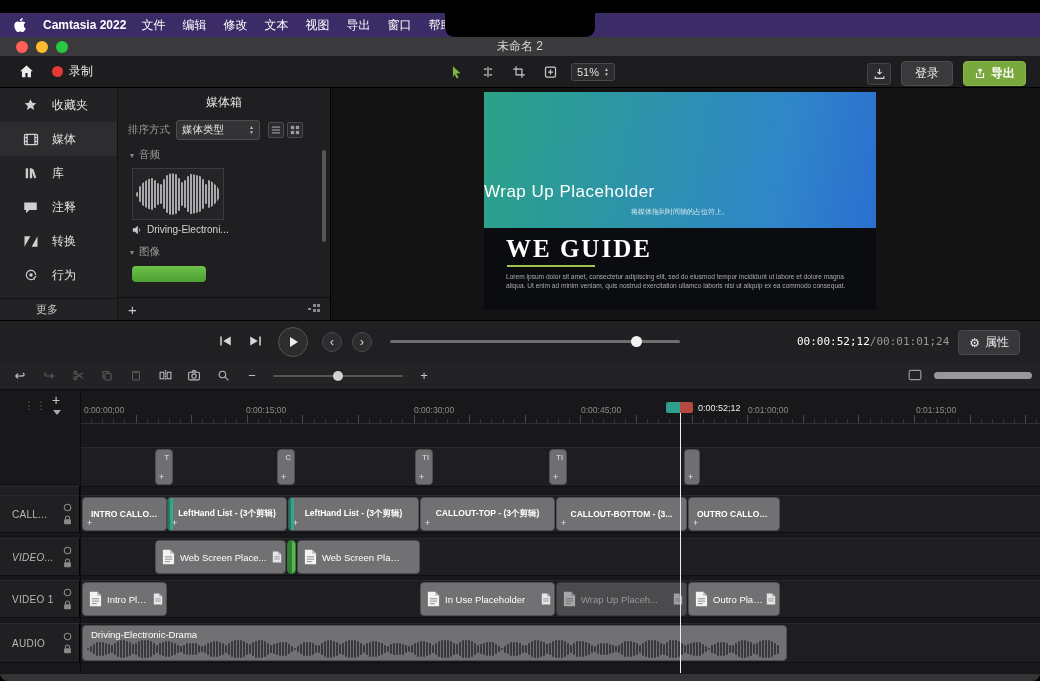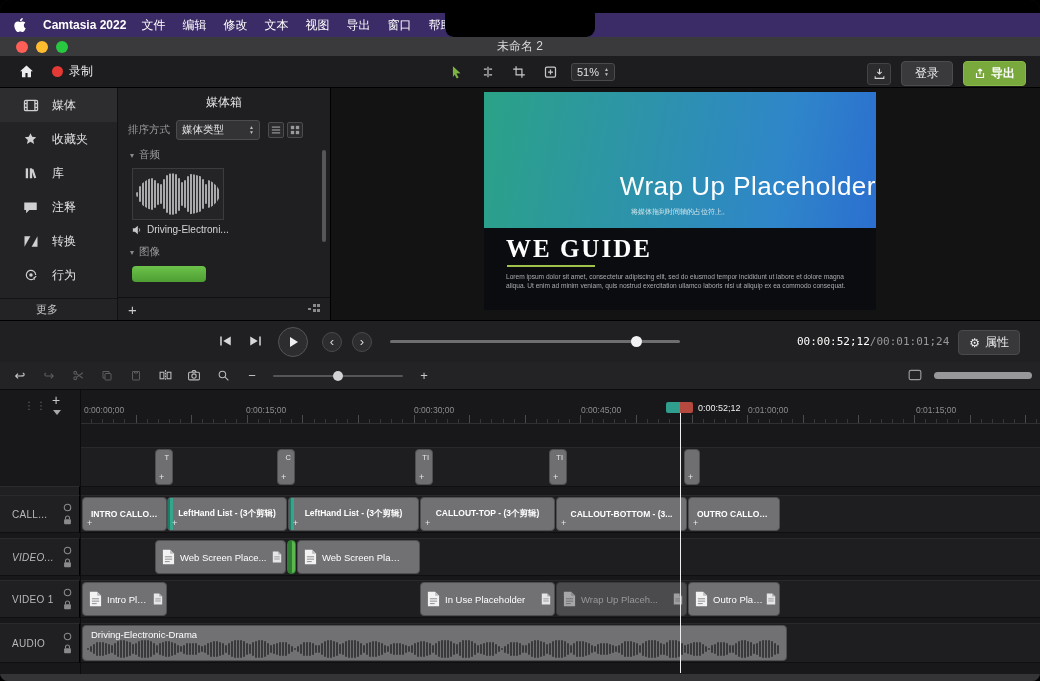--- a/index.html
+++ b/index.html
@@ -53,21 +53,21 @@
 .mb-item-name{font-size:10px;color:#d5d5d7}
 .img-thumb{width:74px;height:16px;border-radius:4px;background:linear-gradient(180deg,#6cc24a,#4e9e33);margin:7px 0 0 2px}
 .mb-scroll{position:absolute;right:4px;top:62px;width:4px;height:92px;border-radius:2px;background:#565658}
 .mb-bottom{position:absolute;left:0;right:0;bottom:0;height:23px;border-top:1px solid #0f0f11;display:flex;align-items:center;padding:0 10px}
 .mb-add{font-size:15px;color:#c8c8ca;line-height:1}
 .mb-grid{margin-left:auto;display:flex;align-items:center;gap:4px}
 
 .canvas{position:relative;flex:1;background:#131313}
 .stage{position:absolute;left:153px;top:4px;width:392px;height:218px;overflow:hidden}
 .stage-grad{position:relative;height:136px;background:linear-gradient(100deg,#2ba287 0%,#2f86c9 75%,#2b6fd0 100%)}
-.stage-title{position:absolute;left:0;right:0;bottom:26px;text-align:right;color:#fff;font-size:26px;letter-spacing:.5px}
+.stage-title{position:absolute;left:0;right:0;bottom:26px;text-align:left;color:#fff;font-size:17px;letter-spacing:.5px}
 .stage-sub{position:absolute;left:0;right:0;bottom:11px;text-align:center;color:rgba(255,255,255,.8);font-size:7px}
 .stage-dark{height:82px;background:#0b0c10;padding:7px 22px 0 22px}
 .stage-brand{font-family:"Liberation Serif",serif;font-weight:700;font-size:25px;color:#fff;letter-spacing:2px;line-height:1.1}
 .stage-line{width:88px;height:2px;background:#9fc24a;margin:2px 0 5px 1px}
 .stage-body{font-size:6.6px;color:#a9abaf;line-height:1.5;max-width:352px}
 
 .playback{position:relative;height:42px;background:#202022;border-top:1px solid #000}
 .pb-ico{position:absolute;display:flex;align-items:center;justify-content:center}
 .play-btn{position:absolute;left:278px;top:6px;width:30px;height:30px;border-radius:50%;background:#2d2d2f;border:1px solid #555;display:flex;align-items:center;justify-content:center}
 .jump{position:absolute;top:11px;width:20px;height:20px;border-radius:50%;background:#2d2d2f;border:1px solid #4a4a4c;color:#d8d8da;display:flex;align-items:center;justify-content:center;font-size:13px;line-height:1;padding-bottom:2px}
@@ -216,36 +216,36 @@
             <path d="M12 14V3m0 0L8 7m4-4l4 4M5 11v9h14v-9"></path>
           </svg>
         <span>导出</span>
       </span>
     </span>
   </div>
 
   <div class="main">
     <div class="sidebar">
       <div>
+          <div class="side-item">
+            <span class="side-ico">
+              <svg width="15" height="14" viewBox="0 0 24 24" fill="#d0d0d2">
+                <path d="M12 2l2.9 6.3 6.9.7-5.2 4.6 1.5 6.8L12 16.9 5.9 20.4l1.5-6.8L2.2 9l6.9-.7z"></path>
+              </svg>
+            </span>
+            <span class="side-label">收藏夹</span>
+          </div>
           <div class="side-item active">
             <span class="side-ico">
               <svg width="16" height="13" viewBox="0 0 24 20" fill="none" stroke="#d0d0d2" stroke-width="2">
                 <rect x="2" y="2" width="20" height="16" rx="2"></rect>
                 <path d="M6 2v16M18 2v16M2 7h4M2 13h4M18 7h4M18 13h4"></path>
               </svg>
             </span>
             <span class="side-label">媒体</span>
-          </div>
-          <div class="side-item">
-            <span class="side-ico">
-              <svg width="15" height="14" viewBox="0 0 24 24" fill="#d0d0d2">
-                <path d="M12 2l2.9 6.3 6.9.7-5.2 4.6 1.5 6.8L12 16.9 5.9 20.4l1.5-6.8L2.2 9l6.9-.7z"></path>
-              </svg>
-            </span>
-            <span class="side-label">收藏夹</span>
           </div>
           <div class="side-item">
             <span class="side-ico">
               <svg width="14" height="14" viewBox="0 0 24 24" fill="#d0d0d2">
                 <rect x="3" y="4" width="4" height="17"></rect>
                 <rect x="10" y="4" width="4" height="17"></rect>
                 <path d="M16 5l5 15-3.6 1.2L12.4 6.2z"></path>
               </svg>
             </span>
             <span class="side-label">库</span>

